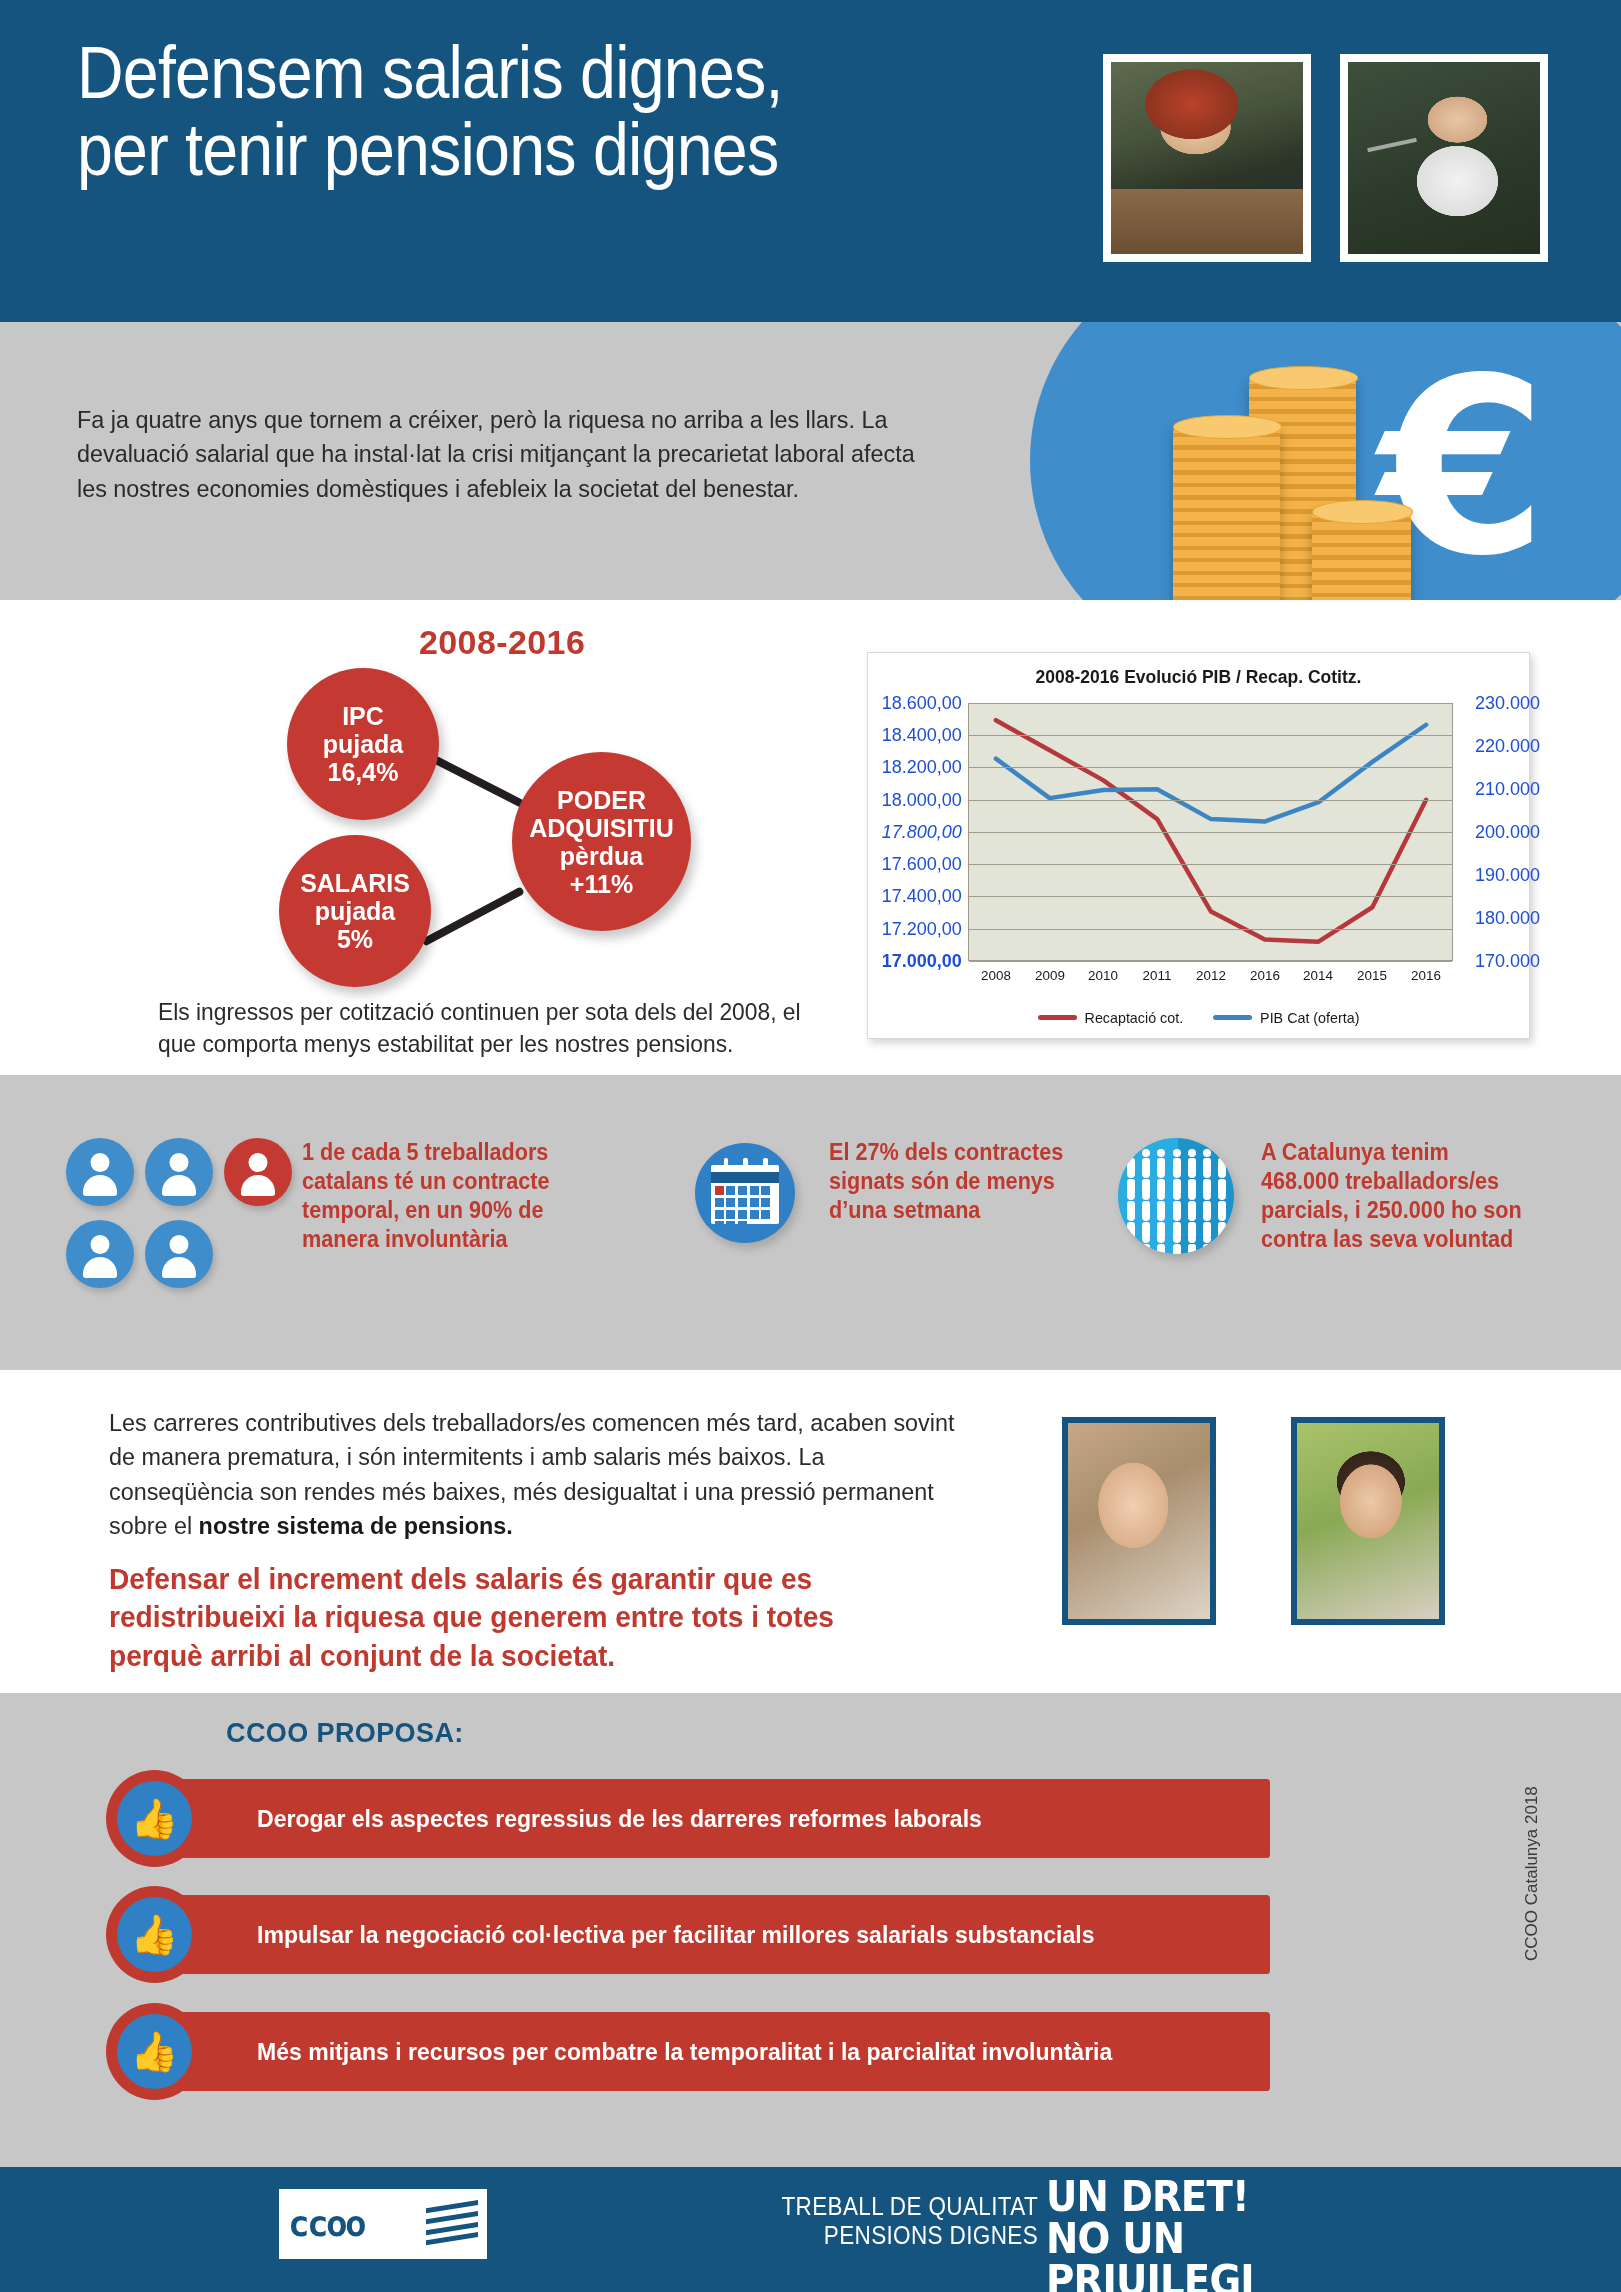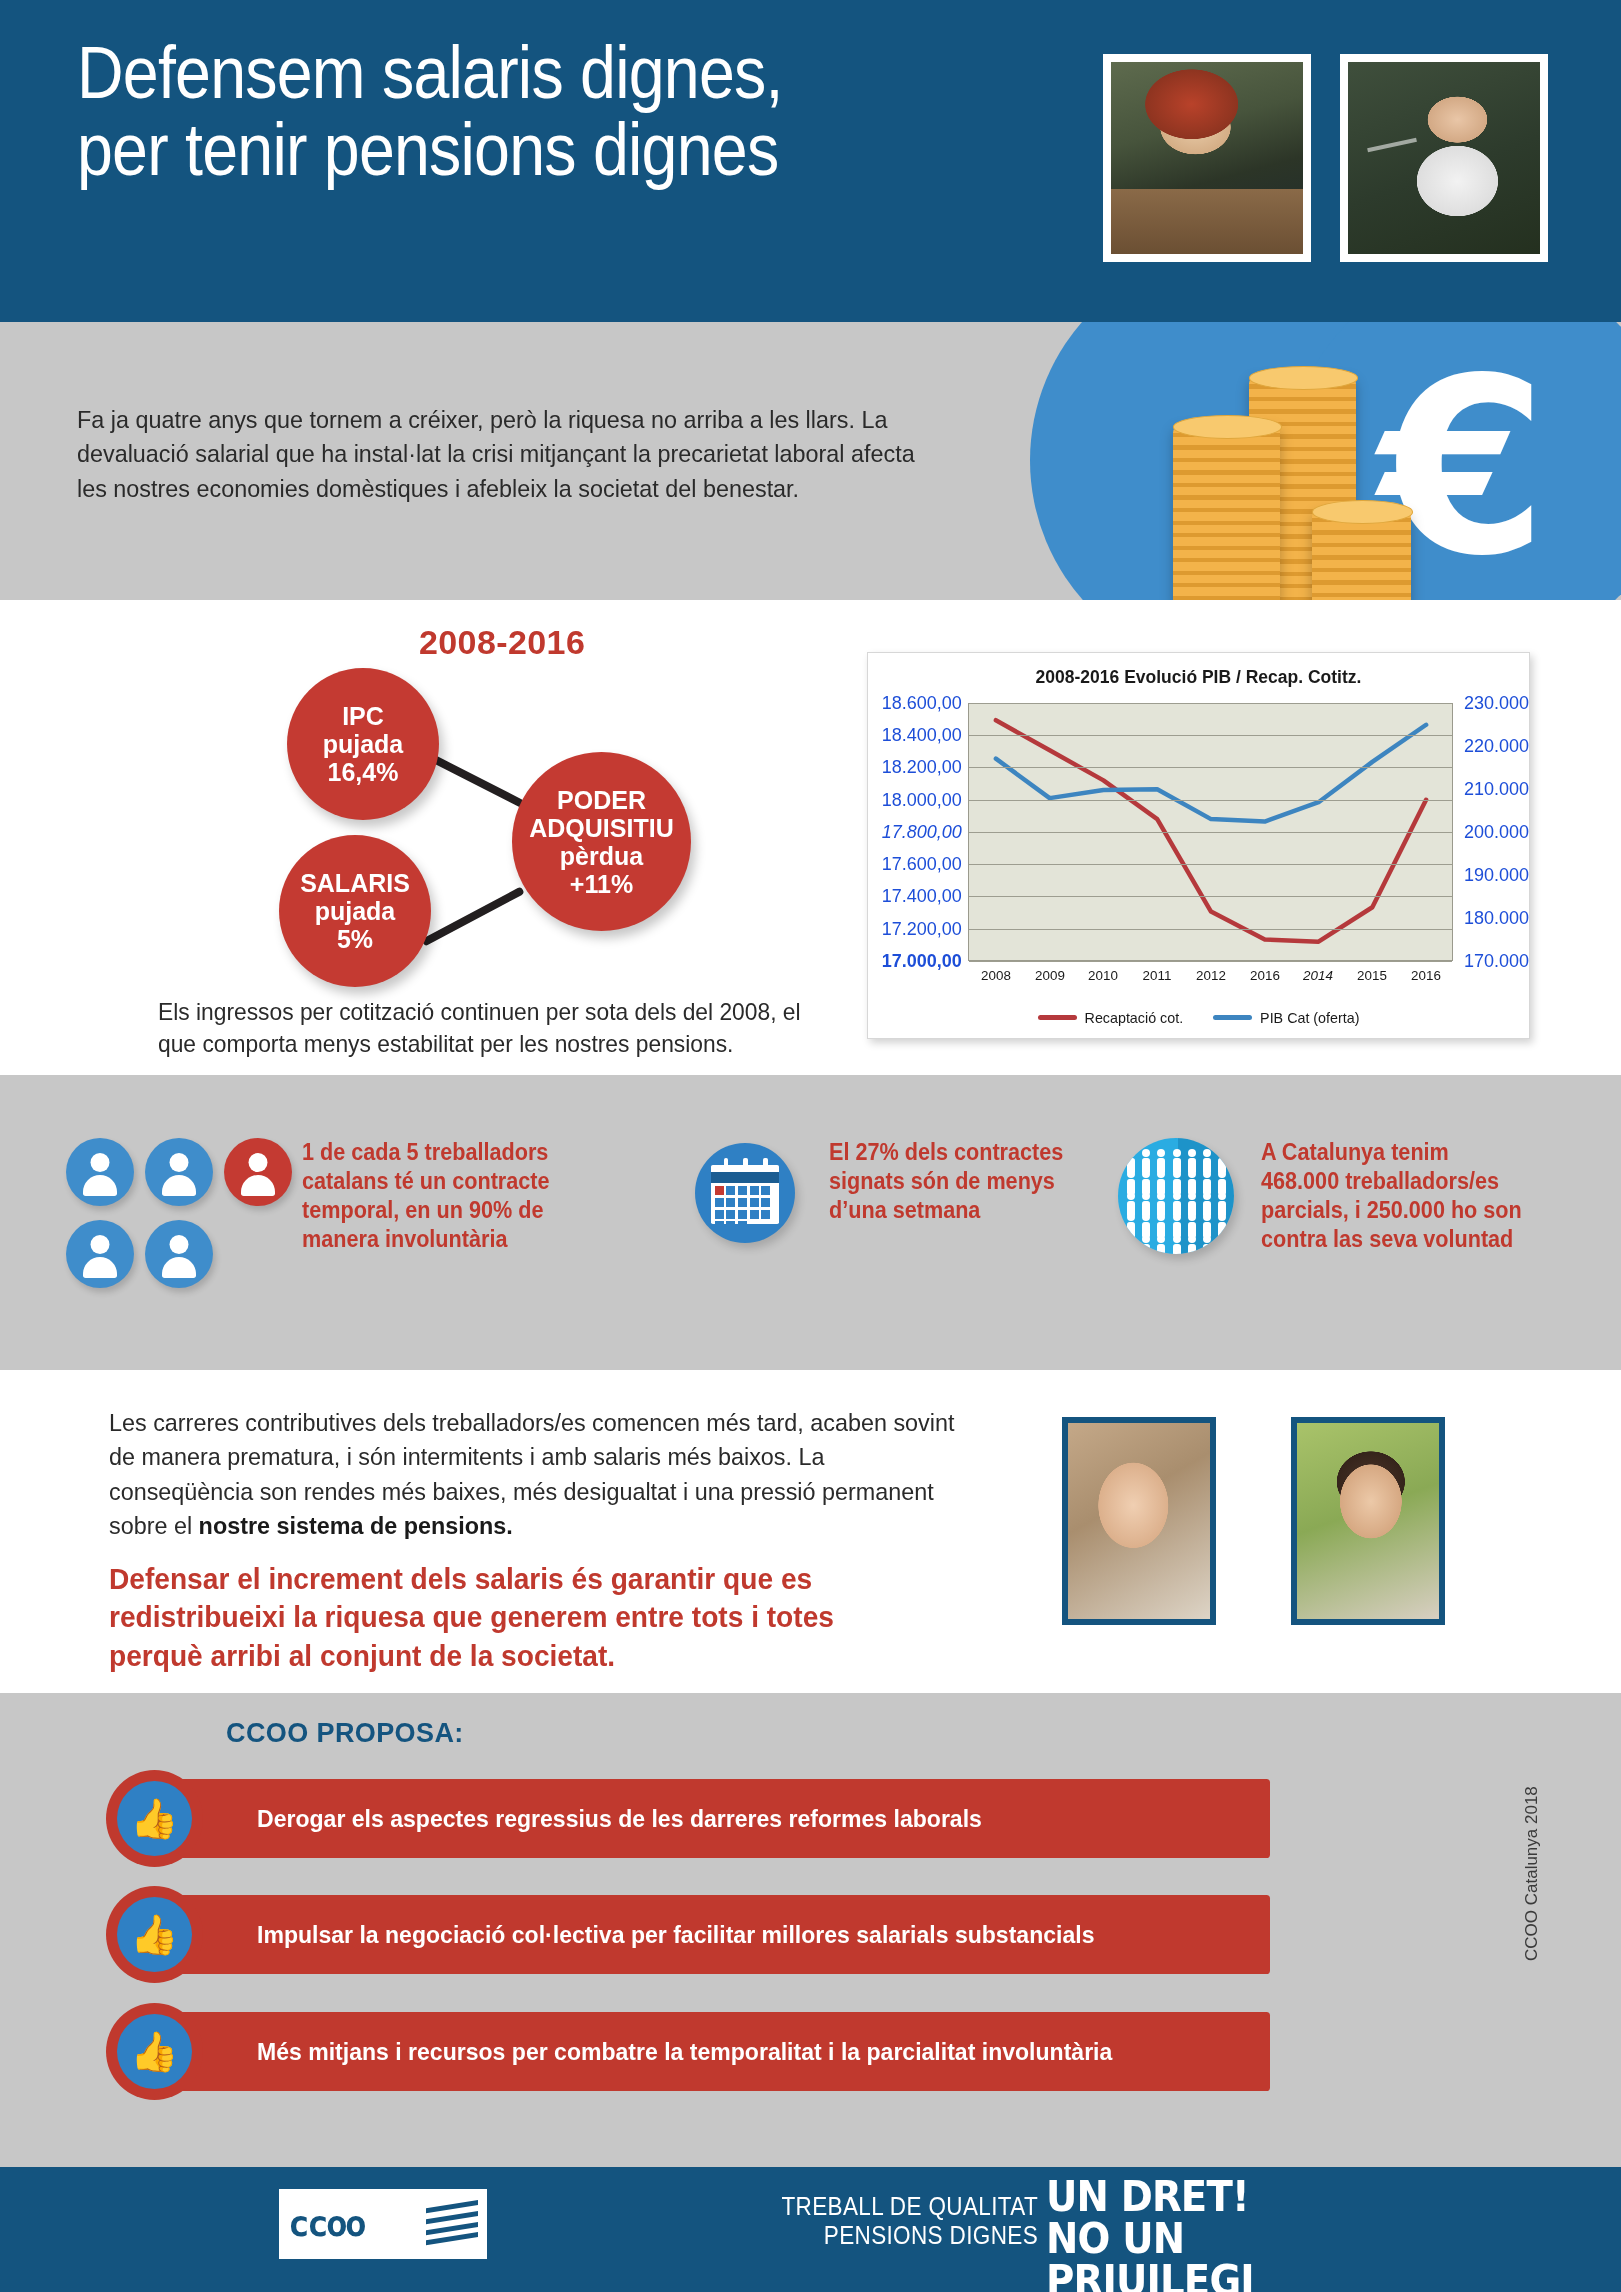--- a/index.html
+++ b/index.html
@@ -127,21 +127,21 @@
   }
   .plot {
     position: absolute; left: 100px; top: 50px; width: 484px; height: 258px;
     background: #e3e4d8; border-left: 1.3px solid #9a9a8d; border-bottom: 1.3px solid #9a9a8d;
   }
   .grid-line { position: absolute; left: 0; width: 100%; height: 0.9px; background: #9d9d90; }
   .yl-left, .yl-right {
     position: absolute; font-size: 18px; color: #1d4ed8; white-space: nowrap;
   }
   .yl-left  { right: 100%; margin-right: 7.2px; transform: translateY(-50%); }
-  .yl-right { left: 100%;  margin-left: 12px; transform: translateY(-50%); }
+  .yl-right { left: 100%;  margin-left: 23px; transform: translateY(-50%); }
   .xtick {
     position: absolute; top: 265px; font-size: 13.4px; color: #1a1a1a;
     transform: translateX(-50%); white-space: nowrap;
   }
   .axis2 { position: absolute; left: 584px; top: 50px; width: 1.3px; height: 258px; background: #9a9a8d; }
   .chart-legend {
     position: absolute; left: 0; right: 0; bottom: 12.5px;
     display: flex; justify-content: center; gap: 30px; align-items: center;
   }
   .leg-item { display: flex; align-items: center; gap: 8px; font-size: 14.3px; color: #1a1a1a; }
@@ -370,21 +370,21 @@
         <div class="yl-right" style="top: 129px;">200.000</div>
         <div class="yl-right" style="top: 86px;">210.000</div>
         <div class="yl-right" style="top: 43px;">220.000</div>
         <div class="yl-right" style="top: 0px;">230.000</div>
         <div class="xtick" style="left: 27px;">2008</div>
         <div class="xtick" style="left: 81px;">2009</div>
         <div class="xtick" style="left: 134px;">2010</div>
         <div class="xtick" style="left: 188px;">2011</div>
         <div class="xtick" style="left: 242px;">2012</div>
         <div class="xtick" style="left: 296px;">2016</div>
-        <div class="xtick" style="left: 349px; font-style: italic;">2014</div>
+        <div class="xtick" style="left: 349px;">2014</div>
         <div class="xtick" style="left: 403px;">2015</div>
         <div class="xtick" style="left: 457px;">2016</div>
       </div>
     <div class="axis2"></div>
     <div class="chart-legend" id="chart-legend">
         <div class="leg-item">
           <span class="leg-swatch" style="background: rgb(181, 57, 60);"></span>
           <span>Recaptació cot.</span>
         </div>
         <div class="leg-item">

